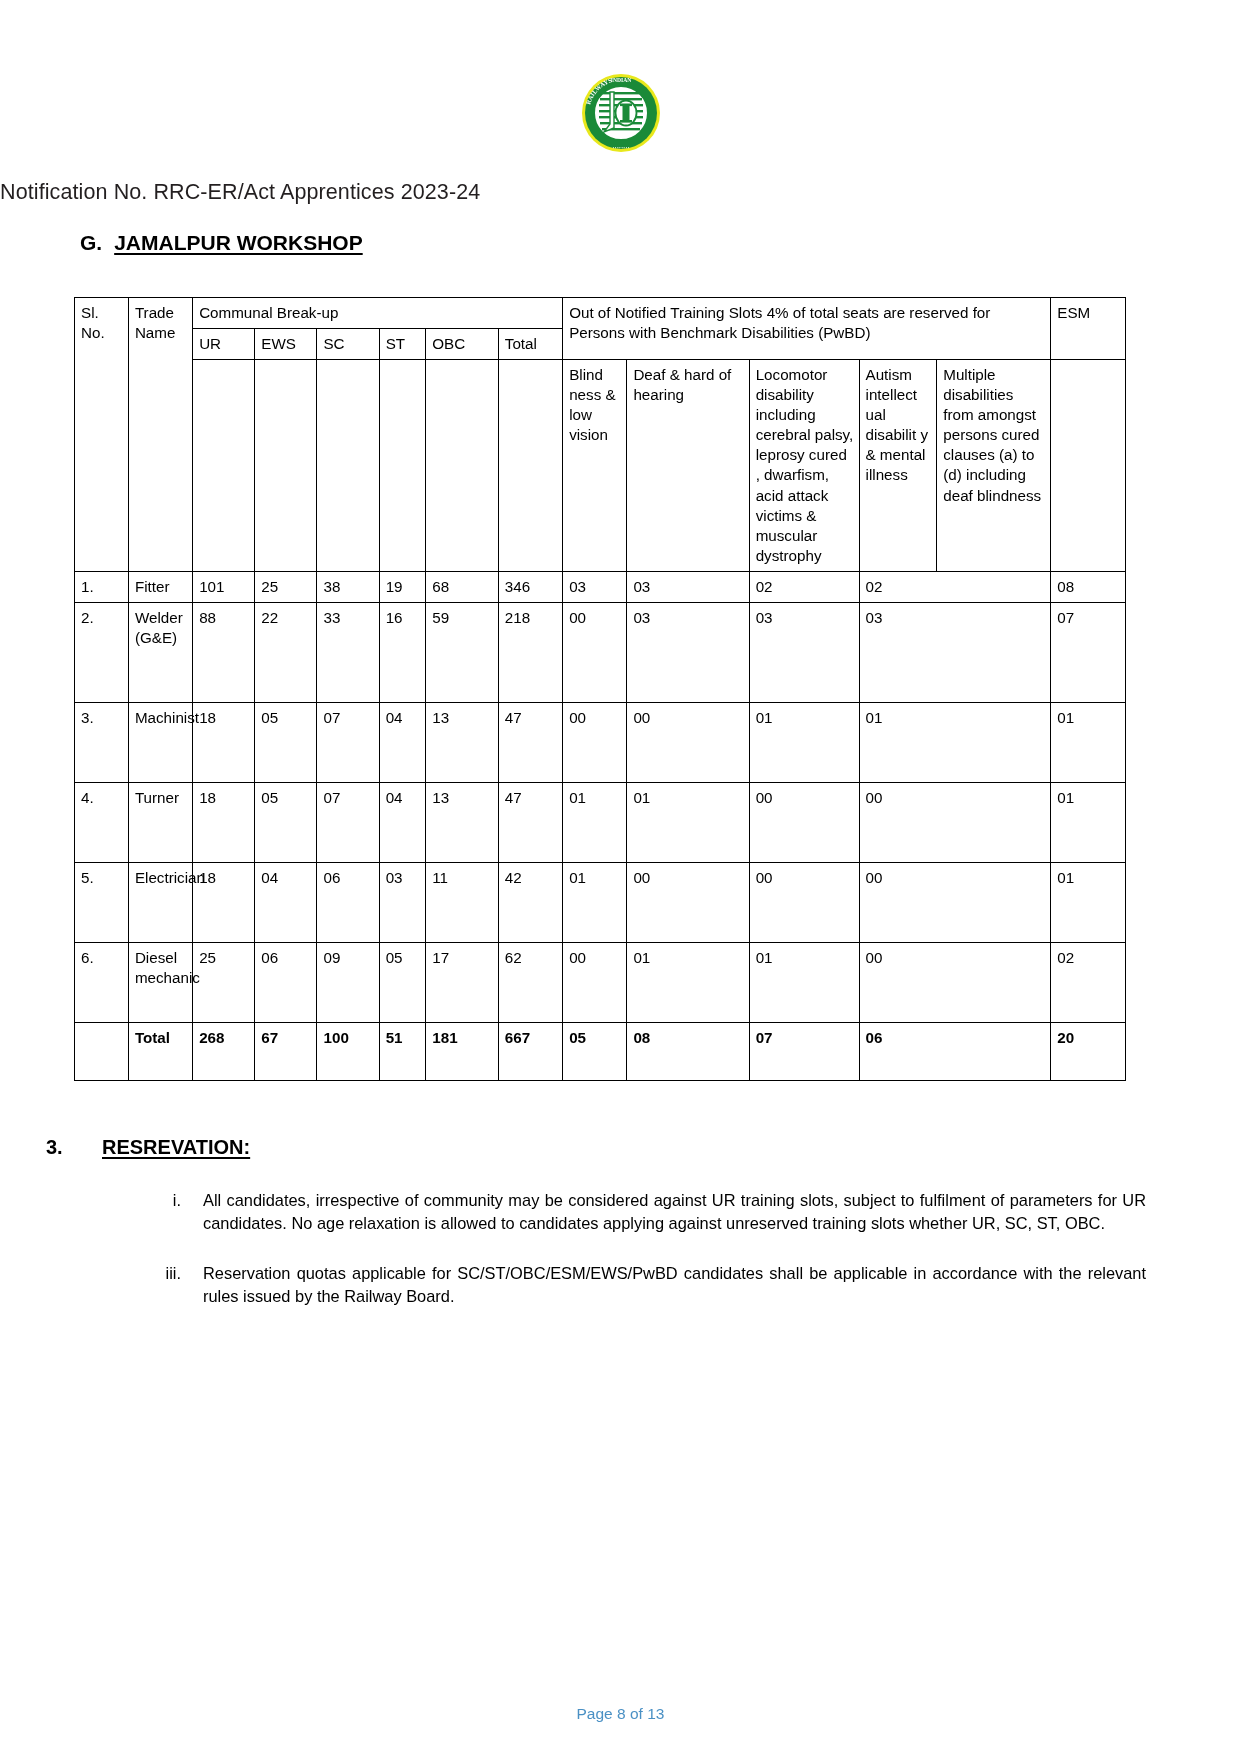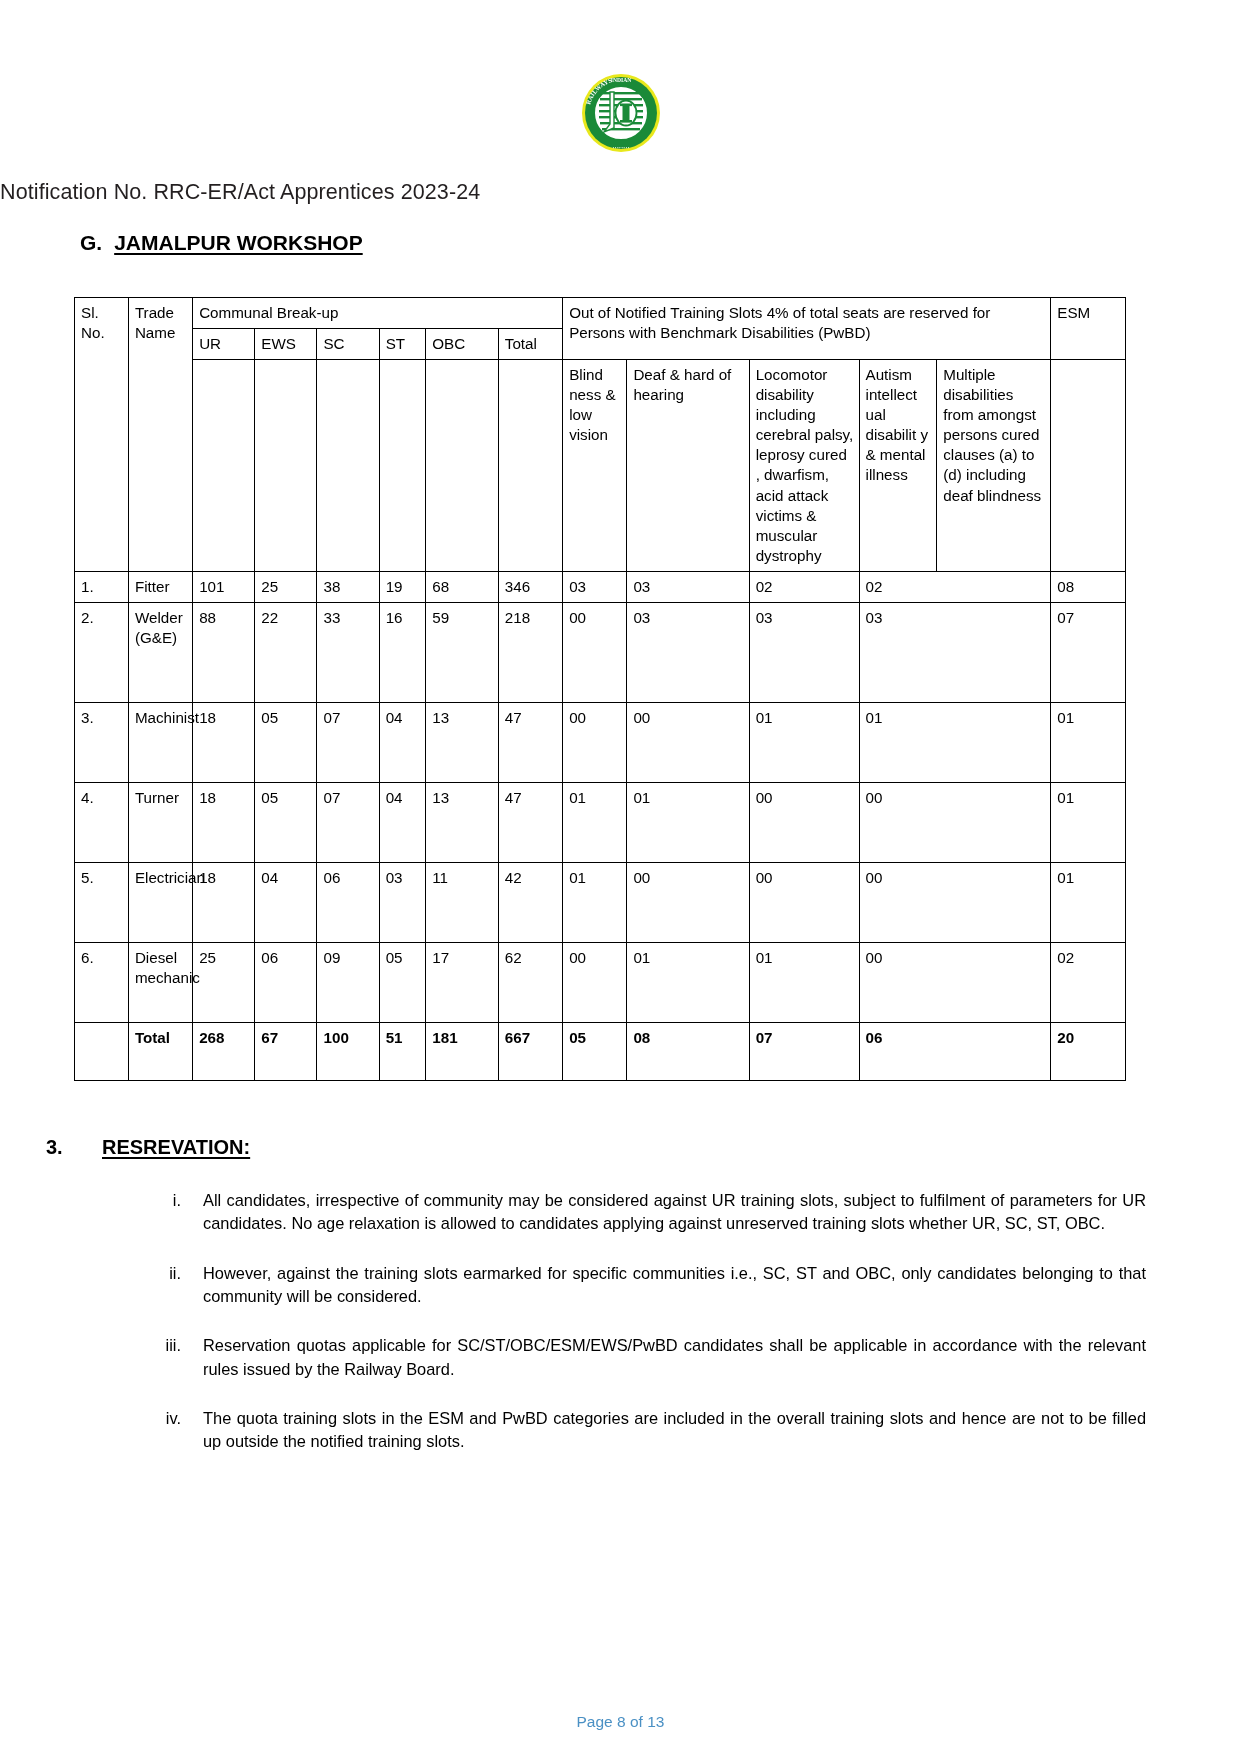--- a/index.html
+++ b/index.html
@@ -146,21 +146,21 @@
   ol.resv-list li .body {
     flex: 1;
     text-align: justify;
     text-justify: inter-word;
   }
 
   .footer {
     position: absolute;
     left: 0;
     right: 0;
-    bottom: 24px;
+    bottom: 32px;
     text-align: center;
     font-size: 15.5px;
     color: #4a90c4;
   }
 </style>
 </head>
 <body>
 
 <div class="page">
 
@@ -384,29 +384,21 @@
       <span class="num">3.</span>
       <span class="txt">RESREVATION:</span>
     </div>
 
     <ol class="resv-list">
       <li>
         <span class="marker">i.</span>
         <span class="body">All candidates, irrespective of community may be considered against UR training slots, subject to fulfilment of parameters for UR candidates. No age relaxation is allowed to candidates applying against unreserved training slots whether UR, SC, ST, OBC.</span>
       </li>
       <li>
-        <span class="marker">ii.</span>
-        <span class="body">However, against the training slots earmarked for specific communities i.e., SC, ST and OBC, only candidates belonging to that community will be considered.</span>
-      </li>
-      <li>
         <span class="marker">iii.</span>
         <span class="body">Reservation quotas applicable for SC/ST/OBC/ESM/EWS/PwBD candidates shall be applicable in accordance with the relevant rules issued by the Railway Board.</span>
       </li>
-      <li>
-        <span class="marker">iv.</span>
-        <span class="body">The quota training slots in the ESM and PwBD categories are included in the overall training slots and hence are not to be filled up outside the notified training slots.</span>
-      </li>
     </ol>
   </div>
 
   <div class="footer">Page 8 of 13</div>
 
 </div>
 
 </body></html>

